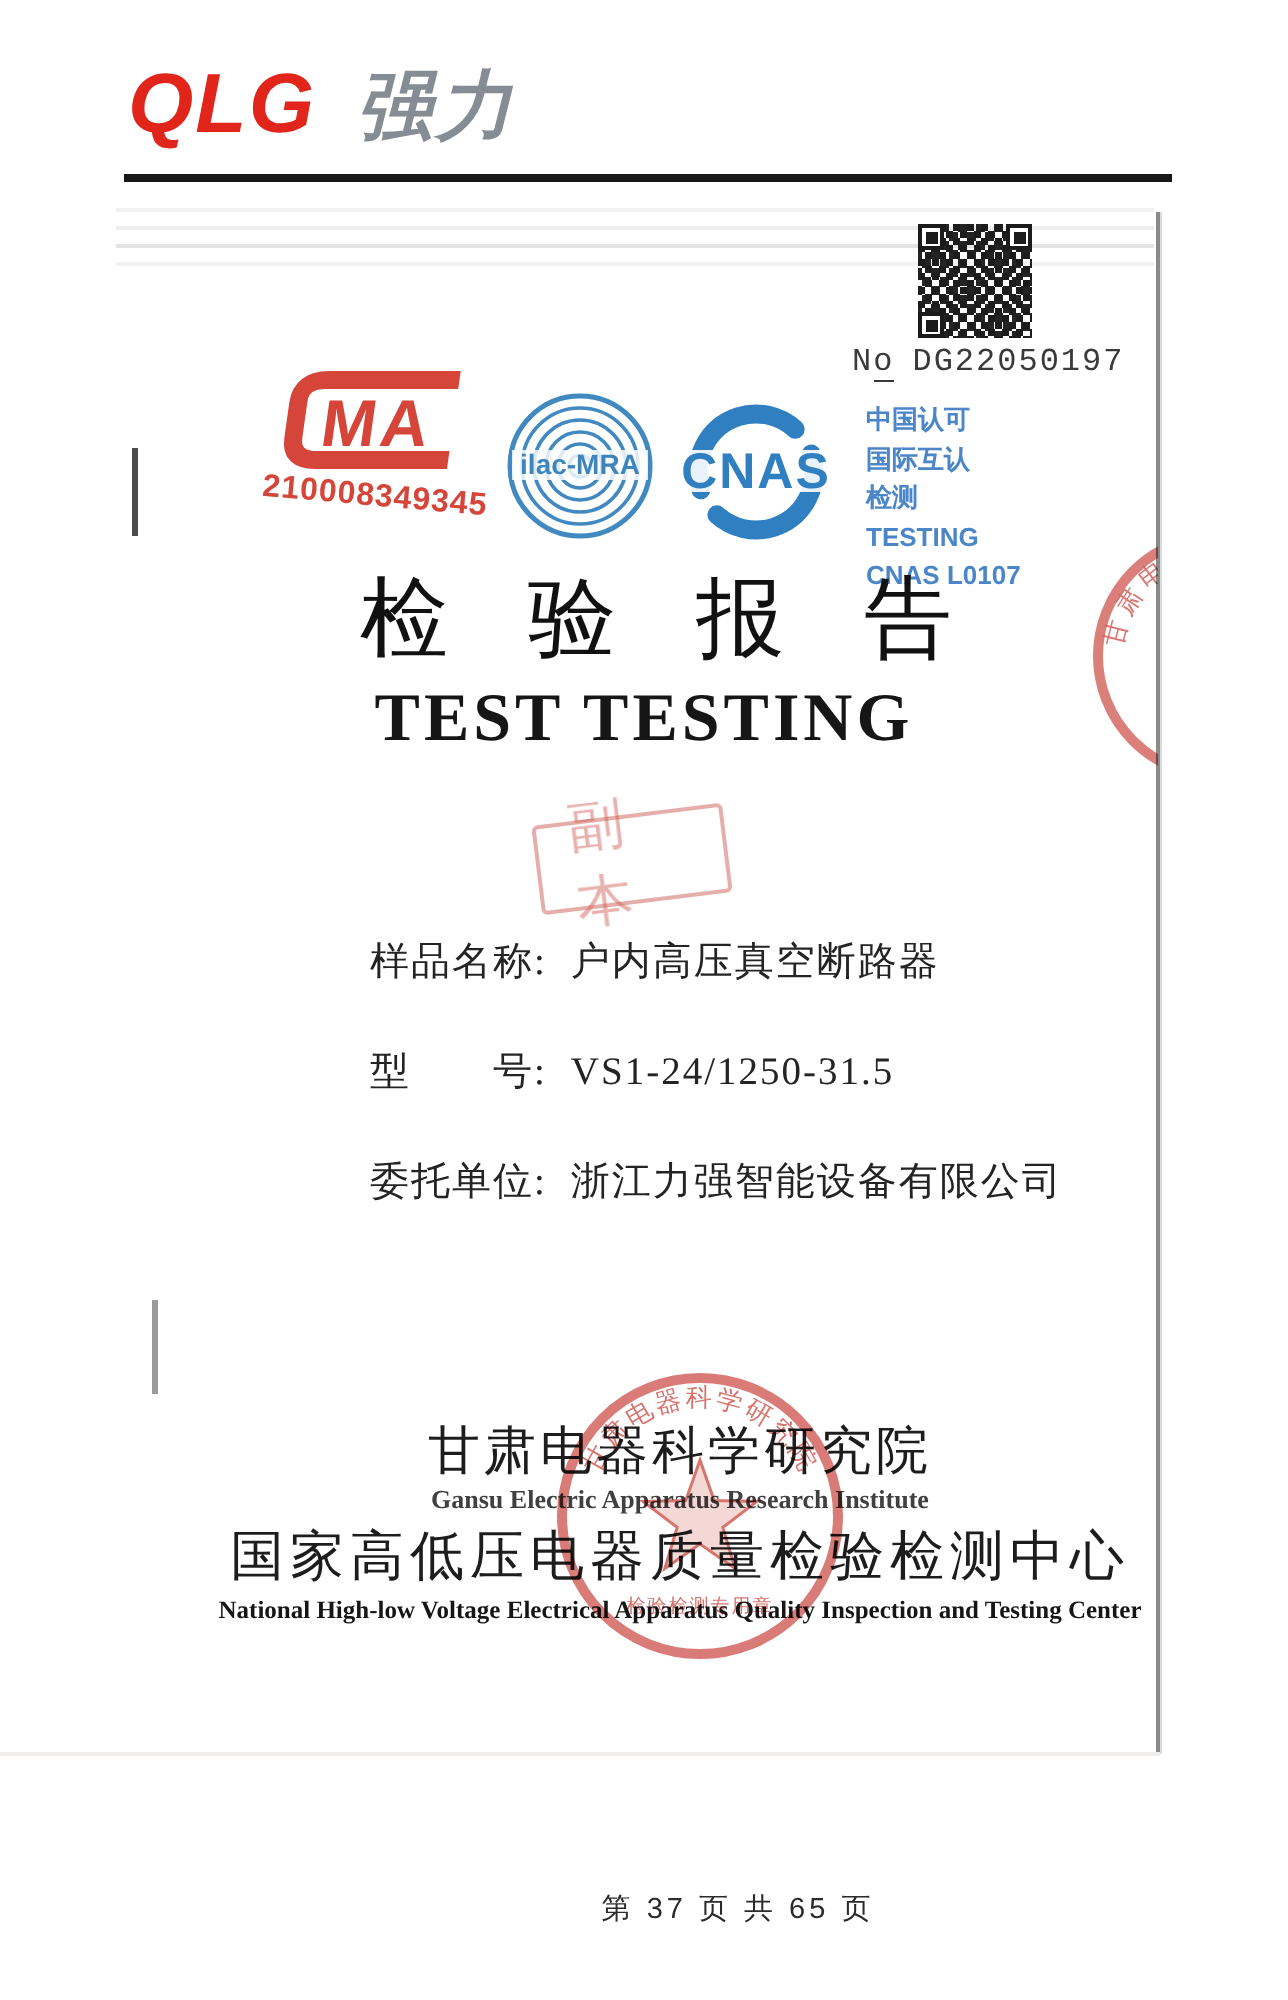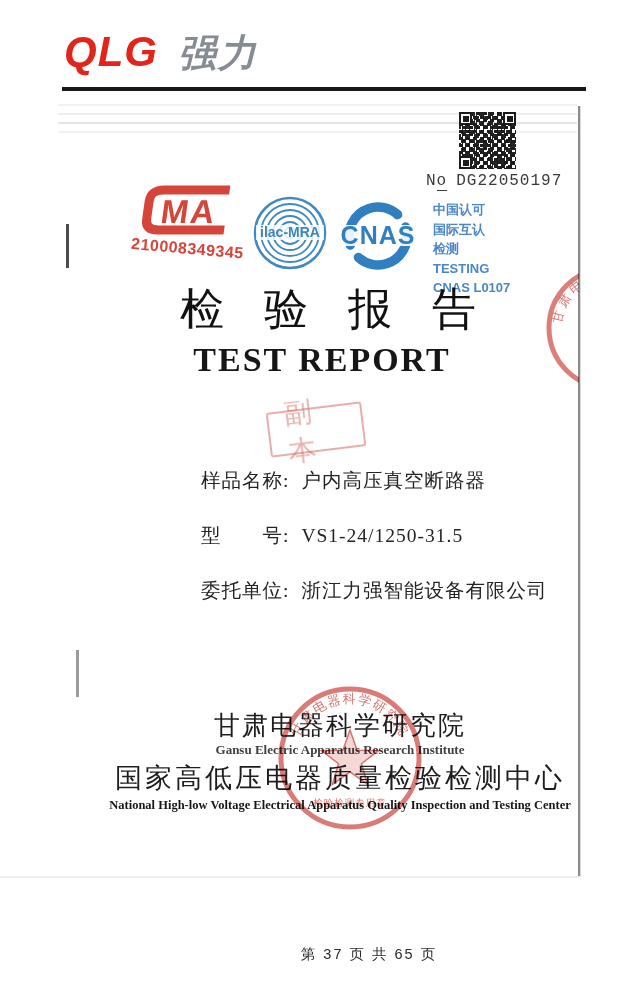--- a/index.html
+++ b/index.html
@@ -53,21 +53,21 @@
 
   
   .copy-stamp{position:absolute;left:268px;top:407px;width:96px;height:45px;
               border:2px solid rgba(206,94,85,.5);border-radius:3px;transform:rotate(-7deg);
               display:flex;align-items:center;justify-content:center;
               font-size:28px;color:rgba(206,94,85,.48);letter-spacing:18px;padding-left:16px;
               box-sizing:border-box;filter:blur(.3px);}
 
   
   .field{position:absolute;left:185px;font-size:19.5px;color:#242424;white-space:nowrap;letter-spacing:1px;}
-  .field .lab{margin-right:12px;margin-left:16px;}
+  .field .lab{margin-right:12px;}
   .f1{top:467px;} .f2{top:522px;} .f3{top:577px;}
 
   
   .inst{position:absolute;left:60px;width:560px;text-align:center;}
   .inst-cn1{top:708px;font-size:26px;letter-spacing:2px;color:#1d1d1d;}
   .inst-en1{top:742px;font-size:13px;font-weight:bold;color:#404040;}
   .inst-cn2{top:760px;font-size:27px;letter-spacing:3px;color:#1d1d1d;}
   .inst-en2{top:798px;font-size:12.5px;font-weight:bold;color:#161616;}
 
   
@@ -136,21 +136,21 @@
 
   <div class="accred">
     <div>中国认可</div>
     <div>国际互认</div>
     <div>检测</div>
     <div>TESTING</div>
     <div>CNAS L0107</div>
   </div>
 
   <div class="title-cn">检验报告</div>
-  <div class="title-en">TEST REPORT</div>
+  <div class="title-en">TEST TESTING</div>
 
   <div class="copy-stamp">副本</div>
 
   <div class="field f1">
     <span class="lab">样品名称:</span><span>户内高压真空断路器</span>
   </div>
   <div class="field f2">
     <span class="lab">型　　号:</span><span>VS1-24/1250-31.5</span>
   </div>
   <div class="field f3">

